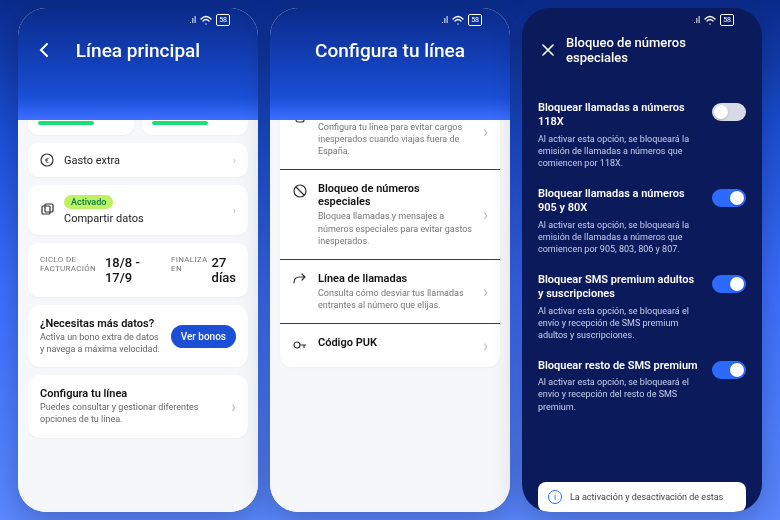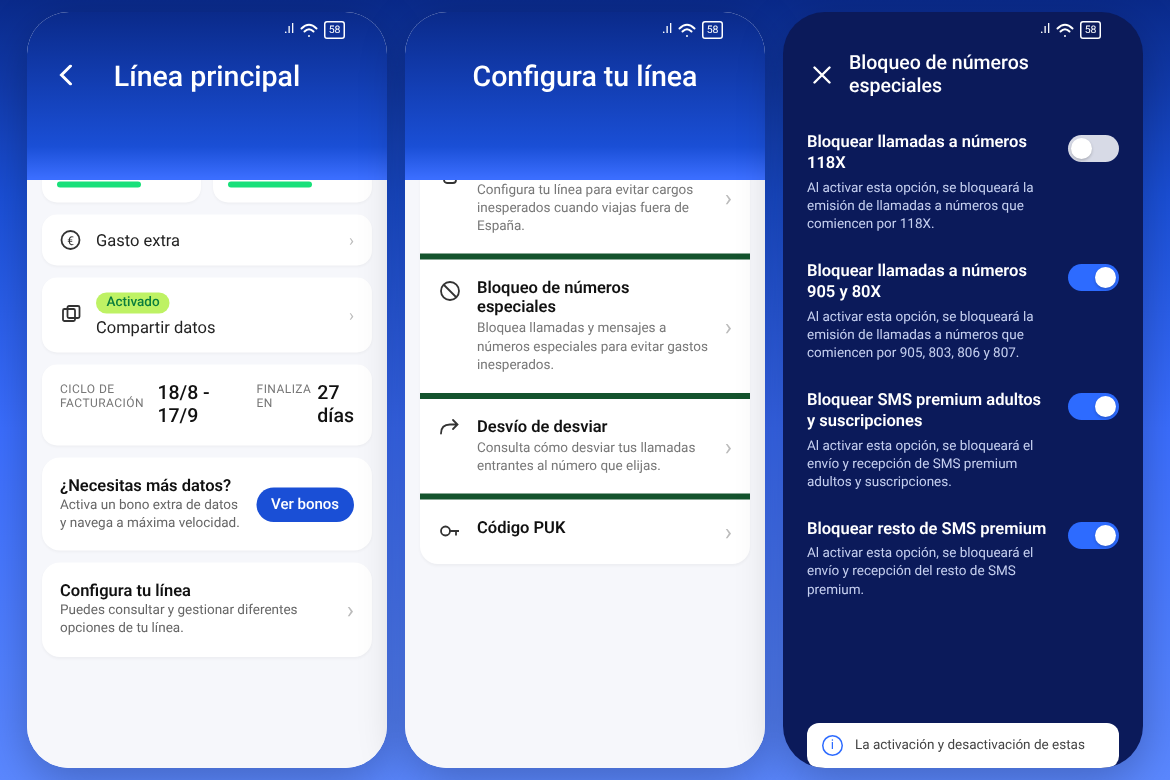--- a/index.html
+++ b/index.html
@@ -69,21 +69,21 @@
     border-radius: 14px 14px 0 0;
     padding: 10px;
     overflow: hidden;
     display: flex;
     flex-direction: column;
     gap: 8px;
   }
   .phone:nth-child(2) .content { margin-top: -36px; }
   .phone.dark .content {
     background: transparent;
-    margin-top: 0;
+    margin-top: 13px;
     padding: 0 16px;
     border-radius: 0;
     gap: 18px;
   }
   
   .mini-cards { display:flex; gap:8px; }
   .mini-card {
     flex:1;
     background:#fff;
     border-radius:10px;
@@ -149,21 +149,21 @@
     background:#fff;
     border-radius:12px;
     overflow:hidden;
     box-shadow: 0 1px 2px rgba(0,0,0,0.04);
   }
   .list-item {
     display:flex;
     align-items:flex-start;
     gap:10px;
     padding:12px;
-    border-bottom:4px solid #14532d;
+    border-bottom:1px solid #14532d;
   }
   .list-item:last-child { border-bottom:none; }
   .list-item .icn { width:16px; height:16px; flex-shrink:0; margin-top:1px; color:#333; }
   .list-item .body { flex:1; }
   .list-item .ttl { font-size:11px; font-weight:600; color:#111; margin-bottom:2px; }
   .list-item .sub { font-size:9px; color:#777; line-height:1.35; }
   .list-item .chev { color:#bbb; align-self:center; }
   
   .toggle-item { display:flex; align-items:flex-start; gap:10px; }
   .toggle-item .body { flex:1; }
@@ -322,21 +322,21 @@
           <div class="ttl">Bloqueo de números especiales</div>
           <div class="sub">Bloquea llamadas y mensajes a números especiales para evitar gastos inesperados.</div>
         </div>
         <span class="chev">›</span>
       </div>
       <div class="list-item">
         <svg class="icn" viewBox="0 0 16 16">
             <path d="M2 10 Q2 4 8 4 L12 4 M10 1 L13 4 L10 7" stroke="#333" stroke-width="1.2" fill="none" stroke-linecap="round"></path>
           </svg>
         <div class="body">
-          <div class="ttl">Desvío de desviar</div>
+          <div class="ttl">Línea de llamadas</div>
           <div class="sub">Consulta cómo desviar tus llamadas entrantes al número que elijas.</div>
         </div>
         <span class="chev">›</span>
       </div>
       <div class="list-item">
         <svg class="icn" viewBox="0 0 16 16">
             <circle cx="5" cy="8" r="3" stroke="#333" stroke-width="1.2" fill="none"></circle>
             <line x1="8" y1="8" x2="14" y2="8" stroke="#333" stroke-width="1.2"></line>
             <line x1="12" y1="8" x2="12" y2="11" stroke="#333" stroke-width="1.2"></line>
           </svg>

